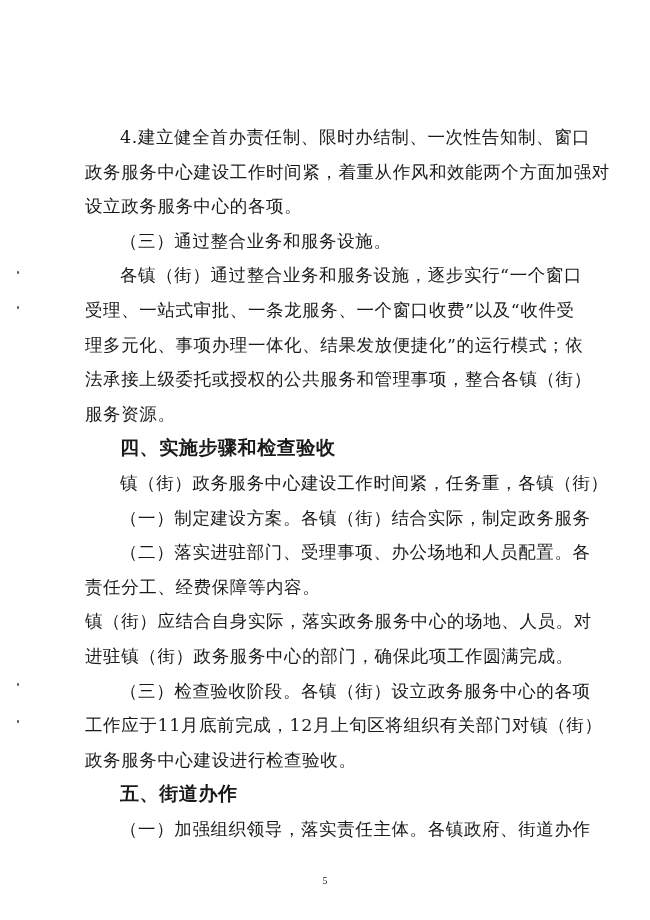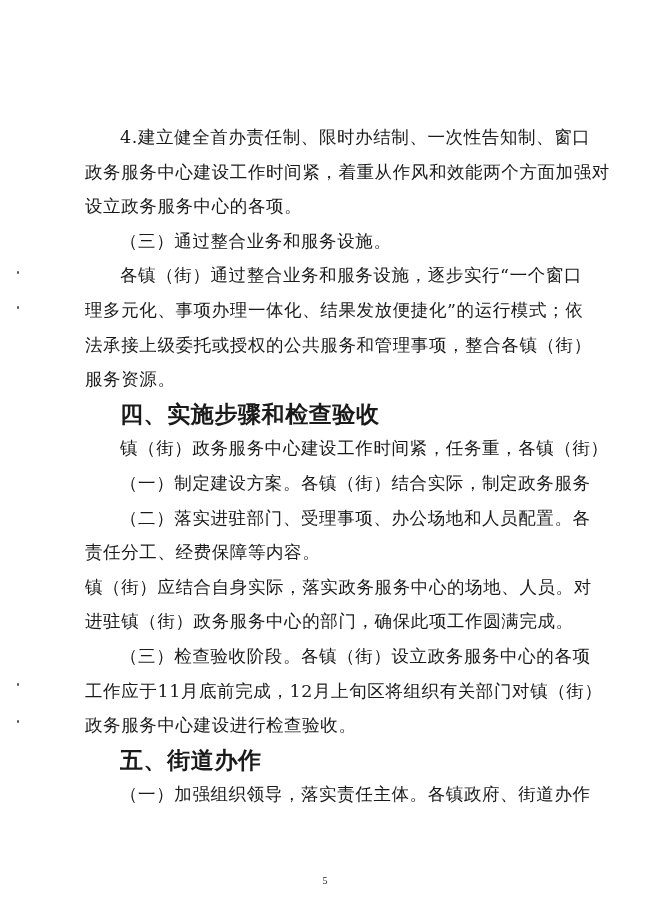--- a/index.html
+++ b/index.html
@@ -10,37 +10,38 @@
     color: #1a1a1a;
   }
   .page { position: absolute; left: 0; top: 0; width: 650px; height: 874px; margin-top: 23px; }
   .body-text { position: absolute; left: 85px; top: 97px; width: 486px; }
   .line {
     height: 34.6px; line-height: 34.6px; font-size: 17.5px;
     white-space: nowrap; overflow: visible; letter-spacing: 0.6px;
   }
   .indent { padding-left: 35px; }
   .justify { text-align: justify; text-align-last: justify; }
-  .heading { font-family: Liberation Sans, sans-serif; font-weight: bold; font-size: 23px; }
+  .heading { font-family: Liberation Serif, serif; font-weight: bold; font-size: 19px; }
   .page-number {
     position: absolute; top: 852px; left: 0; width: 650px; text-align: center;
     font-size: 10px; font-family: "Liberation Serif", serif; color: #222;
   }
   .speck { position: absolute; width: 2px; height: 3px; background: #555; border-radius: 1px; }
 </style>
 </head>
 <body>
 
 <div class="page">
   <div class="body-text" id="body-text">
       <div class="line indent justify">4.建立健全首办责任制、限时办结制、一次性告知制、窗口</div>
       <div class="line justify">政务服务中心建设工作时间紧，着重从作风和效能两个方面加强对</div>
       <div class="line">设立政务服务中心的各项。</div>
       <div class="line indent">（三）通过整合业务和服务设施。</div>
       <div class="line indent justify">各镇（街）通过整合业务和服务设施，逐步实行“一个窗口</div>
+      <div class="line justify">受理、一站式审批、一条龙服务、一个窗口收费”以及“收件受</div>
       <div class="line justify">理多元化、事项办理一体化、结果发放便捷化”的运行模式；依</div>
       <div class="line justify">法承接上级委托或授权的公共服务和管理事项，整合各镇（街）</div>
       <div class="line">服务资源。</div>
       <div class="line indent heading">四、实施步骤和检查验收</div>
       <div class="line indent justify">镇（街）政务服务中心建设工作时间紧，任务重，各镇（街）</div>
       <div class="line indent justify">（一）制定建设方案。各镇（街）结合实际，制定政务服务</div>
       <div class="line indent justify">（二）落实进驻部门、受理事项、办公场地和人员配置。各</div>
       <div class="line">责任分工、经费保障等内容。</div>
       <div class="line justify">镇（街）应结合自身实际，落实政务服务中心的场地、人员。对</div>
       <div class="line">进驻镇（街）政务服务中心的部门，确保此项工作圆满完成。</div>

